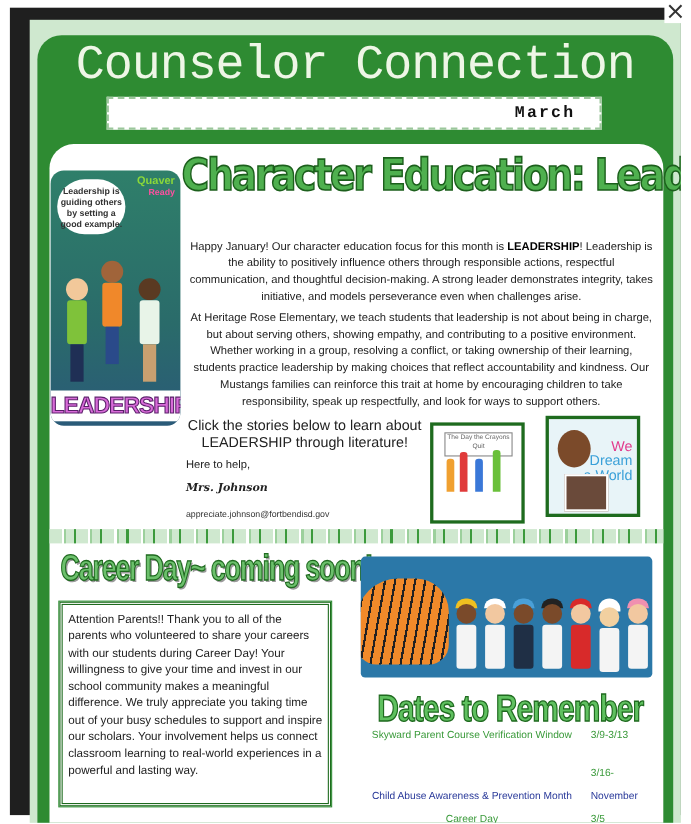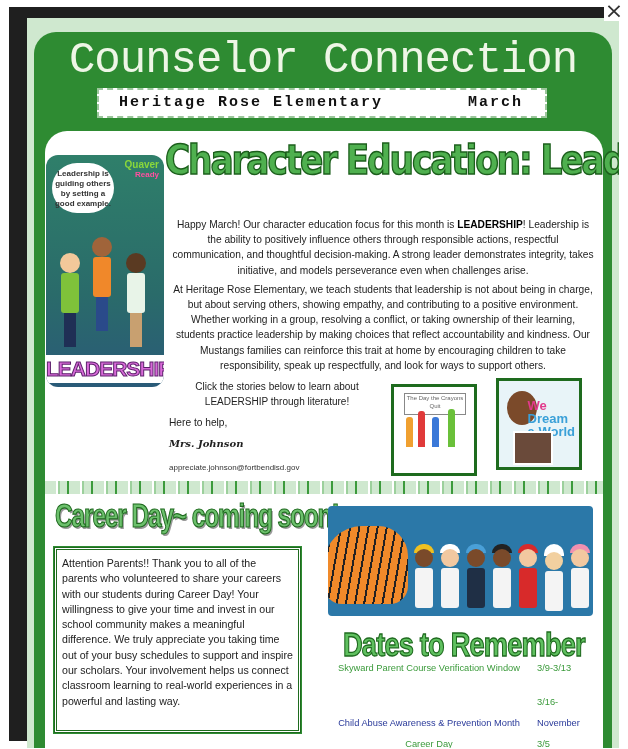--- a/index.html
+++ b/index.html
@@ -67,32 +67,32 @@
     font-family:"DejaVu Sans", sans-serif; font-weight:bold; font-size:40px;
     letter-spacing:-2.5px; color:#4fb04f; -webkit-text-stroke:1.5px #1c5f1c;
     transform:scaleX(0.86); transform-origin:left top; white-space:nowrap; line-height:50px;
   }
   .intro {
     position:absolute; left:126px; top:86px; width:424px; font-size:10.2px; line-height:15.2px;
     color:#222; text-align:center;
   }
   .intro p { margin:0 0 4px 0; }
   .intro b { color:#000; }
-  .cta { position:absolute; left:122px; top:248px; width:220px; font-size:10px; color:#222; line-height:15px; text-align:center; }
+  .cta { position:absolute; left:122px; top:248px; width:220px; font-size:13px; color:#222; line-height:15px; text-align:center; }
   .sign1 { position:absolute; left:124px; top:286px; font-size:10.2px; color:#222; }
   .signature { position:absolute; left:124px; top:307px; font-family:"DejaVu Serif", serif; font-style:italic; font-size:10px; color:#222; font-weight:bold; }
   .email { position:absolute; left:124px; top:332px; font-size:8px; color:#333; }
   .book {
     position:absolute; width:86px; height:92px; border:3px solid #1e6b1e; box-sizing:border-box; background:#fff;
   }
   .book1 { left:346px; top:253px; }
   .book2 { left:451px; top:247px; background:#e8f4f8; }
   .book .crayon { position:absolute; bottom:26px; width:7px; height:30px; border-radius:3px 3px 0 0; }
   .book1 .sign { position:absolute; left:10px; top:6px; width:60px; height:20px; border:1px solid #888; font-size:6px; color:#666; text-align:center; line-height:8px; }
-  .book2 .title { position:absolute; right:4px; top:18px; font-size:13px; font-weight:bold; color:#e23a8c; line-height:13px; }
+  .book2 .title { position:absolute; right:4px; top:18px; font-size:13px; font-weight:normal; color:#e23a8c; line-height:13px; text-align:right; }
   .book2 .title span { color:#3aa0d8; display:block; }
   .book2 .face { position:absolute; left:8px; top:10px; width:30px; height:34px; border-radius:50%; background:#7b4a2a; }
   .book2 .photo { position:absolute; left:14px; top:50px; width:36px; height:30px; background:#6a4a3a; border:2px solid #fff; }
   .stripe {
     position:absolute; left:0; top:350px; width:558px; height:13px;
     background:repeating-linear-gradient(90deg,#cfe8cf 0 11px,#ffffff 11px 13px,#9cd09c 13px 15px,#cfe8cf 15px 22px,#3c9a3c 22px 24px);
   }
   .cd-title {
     position:absolute; left:10px; top:366px; font-family:"Liberation Sans", sans-serif; font-weight:bold;
     font-size:33px; color:#6cc06c; -webkit-text-stroke:1.2px #1f6a1f; letter-spacing:-1.5px;
@@ -126,21 +126,20 @@
   .sub-note { position:absolute; left:0; top:12px; width:208px; text-align:center; color:#3a9a3a; }
 </style>
 </head>
 <body>
 
 <div class="viewer">
   <div class="page">
     <div class="green-card">
       <div class="masthead">Counselor Connection</div>
       <div class="subhead">
-        <span class="school">Heritage Rose Elementary</span>
         <span class="month">March</span>
       </div>
 
       <div class="panel">
 
         <div class="leader-poster">
           <div class="bubble">Leadership is guiding others by setting a good example.</div>
           <div class="quaver">
             <span style="color:#8ad83a;font-size:10px;">Quaver</span>
             <span>Ready</span>
@@ -159,21 +158,21 @@
             <div class="head" style="background:#5a3a22;"></div>
             <div class="body" style="background:#e8f4e8;"></div>
             <div class="legs" style="background:#c8a070;"></div>
           </div>
           <div class="poster-word">LEADERSHIP</div>
         </div>
 
         <div class="ce-title">Character Education: Leadership</div>
 
         <div class="intro">
-          <p><span>Happy March!  Our character education focus for this month is </span><b>LEADERSHIP</b><span>! Leadership is the ability to positively influence others through responsible actions, respectful communication, and thoughtful decision-making. A strong leader demonstrates integrity, takes initiative, and models perseverance even when challenges arise.</span></p>
+          <p><span>Happy January!  Our character education focus for this month is </span><b>LEADERSHIP</b><span>! Leadership is the ability to positively influence others through responsible actions, respectful communication, and thoughtful decision-making. A strong leader demonstrates integrity, takes initiative, and models perseverance even when challenges arise.</span></p>
           <p>At Heritage Rose Elementary, we teach students that leadership is not about being in charge, but about serving others, showing empathy, and contributing to a positive environment. Whether working in a group, resolving a conflict, or taking ownership of their learning, students practice leadership by making choices that reflect accountability and kindness. Our Mustangs families can reinforce this trait at home by encouraging children to take responsibility, speak up respectfully, and look for ways to support others.</p>
         </div>
         <div class="cta">Click the stories below to learn about LEADERSHIP through literature!</div>
         <div class="sign1">Here to help,</div>
         <div class="signature">Mrs. Johnson</div>
         <div class="email">appreciate.johnson@fortbendisd.gov</div>
 
         <div class="book book1">
           <div class="sign">The Day the Crayons Quit</div>
           <div class="crayon" style="left:12px;background:#f0a030;"></div>

